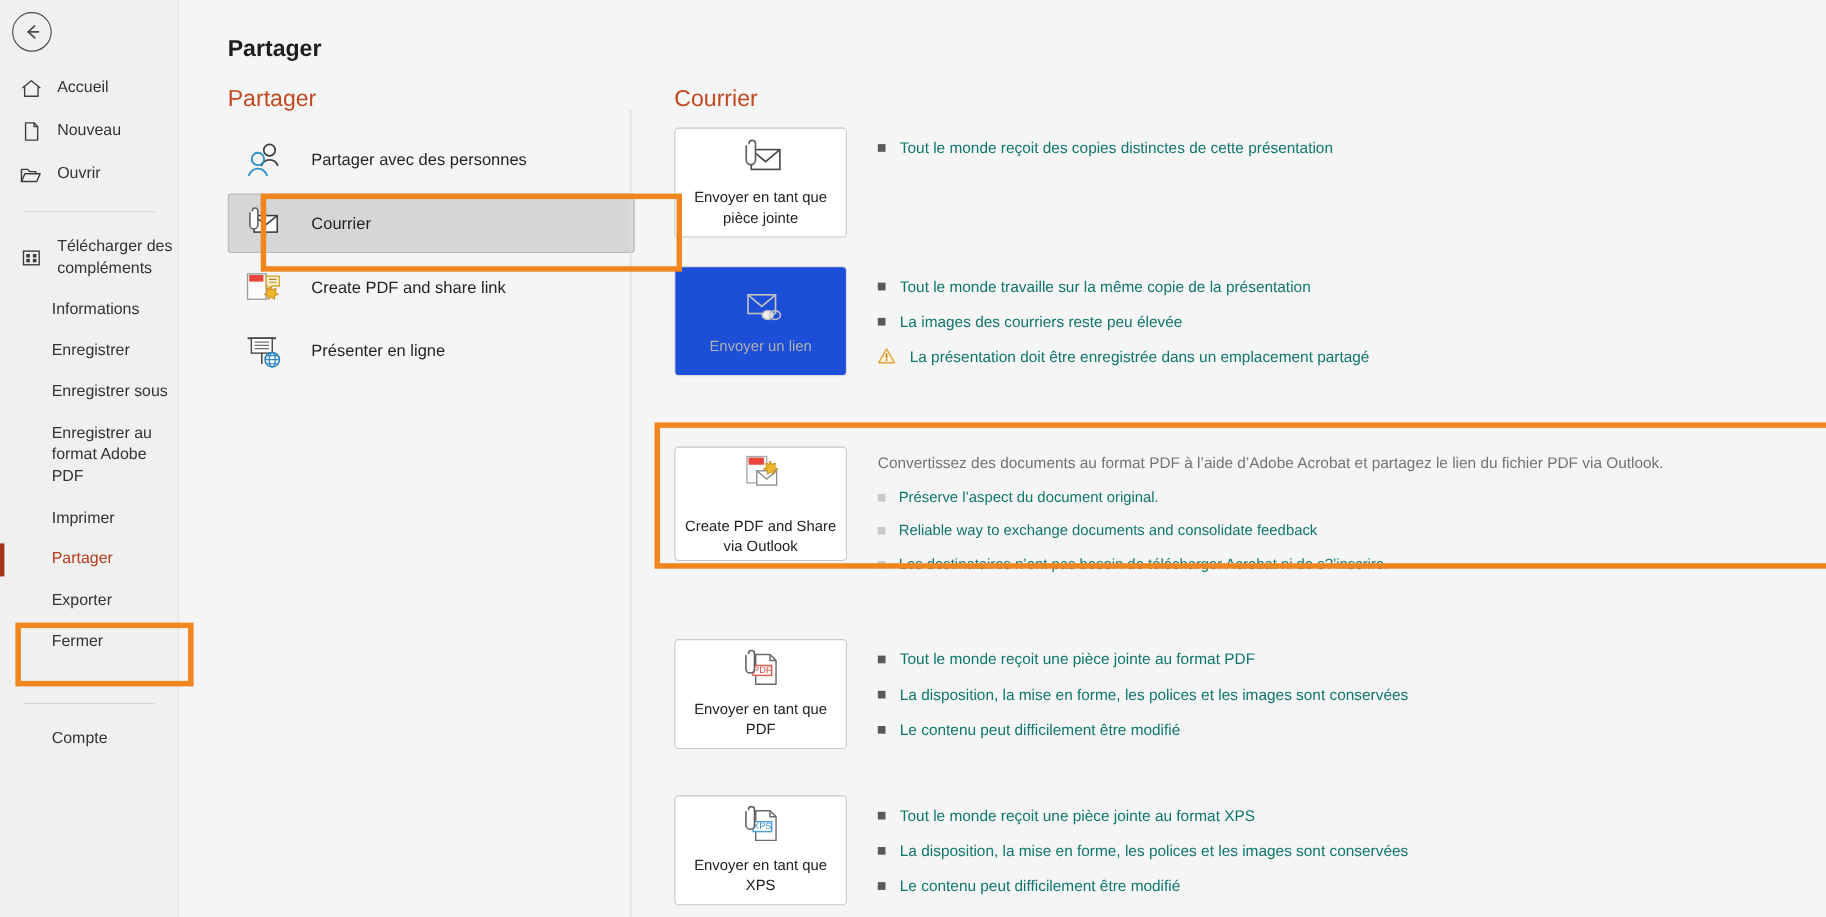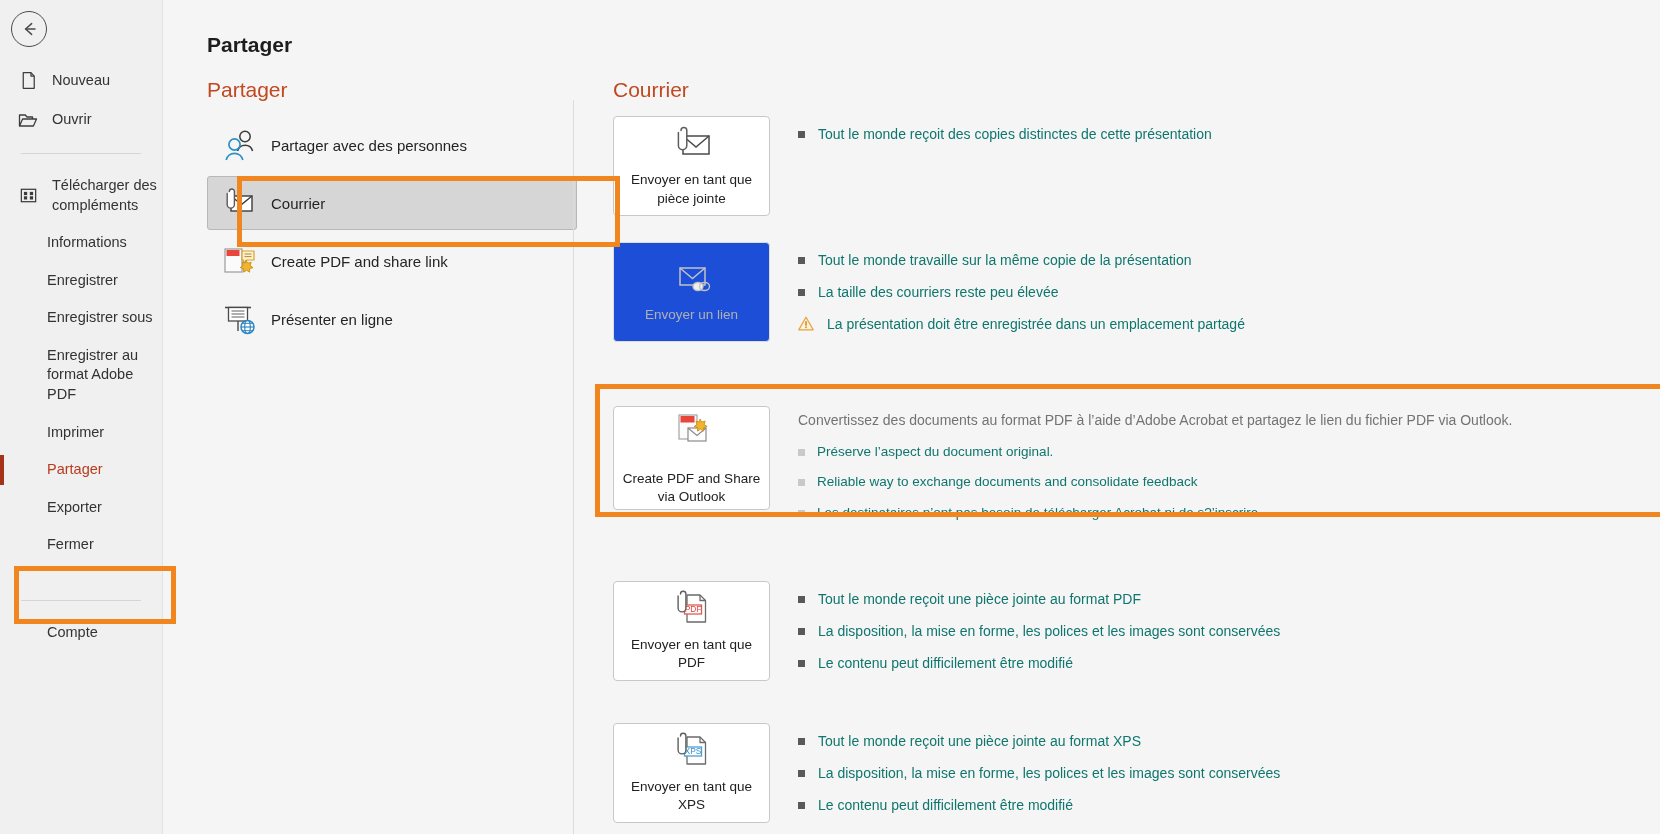--- a/index.html
+++ b/index.html
@@ -96,21 +96,21 @@
     font-size: 21px;
     color: #c0491f;
     font-weight: normal;
     margin-bottom: 16px;
   }
   .col-right .sec-head { margin-bottom: 14px; }
 
   
   .share-row {
     display: flex; align-items: center;
-    gap: 12px;
+    gap: 24px;
     height: 54px;
     padding: 0 9px 0 11px;
     border: 1px solid transparent;
     border-radius: 3px;
     cursor: pointer;
     font-size: 15px;
     color: #242424;
     margin-bottom: 4px;
   }
   .share-row .glyph { width: 40px; flex: 0 0 40px; display: flex; align-items: center; justify-content: center; }
@@ -209,20 +209,29 @@
 
     <div class="back-btn">
       <svg width="20" height="20" viewBox="0 0 20 20">
         <path d="M12.6 4.6 L6.6 10 L12.6 15.4" fill="none" stroke="#4a4a4a" stroke-width="1.5" stroke-linecap="round" stroke-linejoin="round"></path>
         <line x1="6.6" y1="10" x2="16" y2="10" stroke="#4a4a4a" stroke-width="1.5" stroke-linecap="round"></line>
       </svg>
     </div>
 
     <div class="nav-group">
 
+      <div class="nav-item">
+        <span class="ico">
+          <svg width="21" height="21" viewBox="0 0 22 22">
+            <path d="M2.5 10.5 L11 3.5 L19.5 10.5" fill="none" stroke="#3c3c3c" stroke-width="1.3" stroke-linejoin="round"></path>
+            <path d="M4.6 9.2 V18.3 H17.4 V9.2" fill="none" stroke="#3c3c3c" stroke-width="1.3" stroke-linejoin="round"></path>
+          </svg>
+        </span>
+        <span>Accueil</span>
+      </div>
 
       <div class="nav-item">
         <span class="ico">
           <svg width="21" height="21" viewBox="0 0 22 22">
             <path d="M5.5 2.8 H13.6 L17 6.4 V19.2 H5.5 Z" fill="none" stroke="#3c3c3c" stroke-width="1.3" stroke-linejoin="round"></path>
             <path d="M13.6 2.8 V6.4 H17" fill="none" stroke="#3c3c3c" stroke-width="1.3" stroke-linejoin="round"></path>
           </svg>
         </span>
         <span>Nouveau</span>
       </div>
@@ -393,21 +402,21 @@
             </span>
             <span class="tile-label">Envoyer un lien</span>
           </div>
           <div class="bullets">
             <div class="bullet">
               <span class="bsq"></span>
               <span>Tout le monde travaille sur la même copie de la présentation</span>
             </div>
             <div class="bullet">
               <span class="bsq"></span>
-              <span>La taille des courriers reste peu élevée</span>
+              <span>La images des courriers reste peu élevée</span>
             </div>
             <div class="bullet">
               <span class="warn">
                 <svg width="16" height="15" viewBox="0 0 16 15">
                   <path d="M8 1.2 L15.2 13.8 H0.8 Z" fill="#fdf3dc" stroke="#e8a33d" stroke-width="1.3" stroke-linejoin="round"></path>
                   <rect x="7.3" y="5.2" width="1.4" height="4.6" fill="#c77d12"></rect>
                   <rect x="7.3" y="10.6" width="1.4" height="1.5" fill="#c77d12"></rect>
                 </svg>
               </span>
               <span>La présentation doit être enregistrée dans un emplacement partagé</span>

